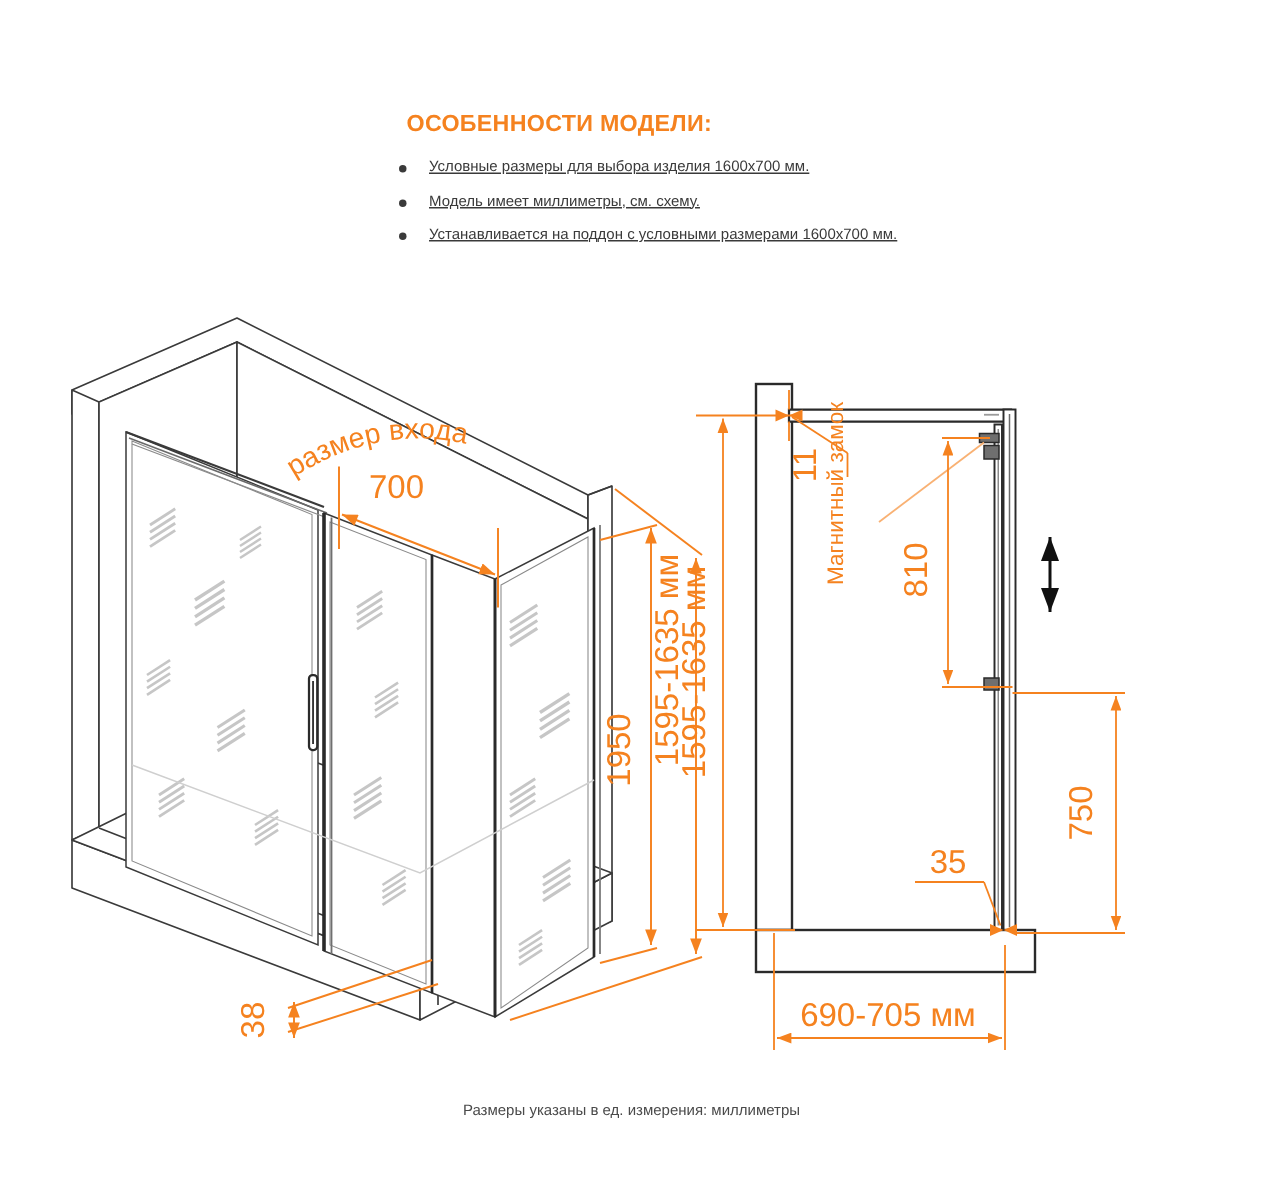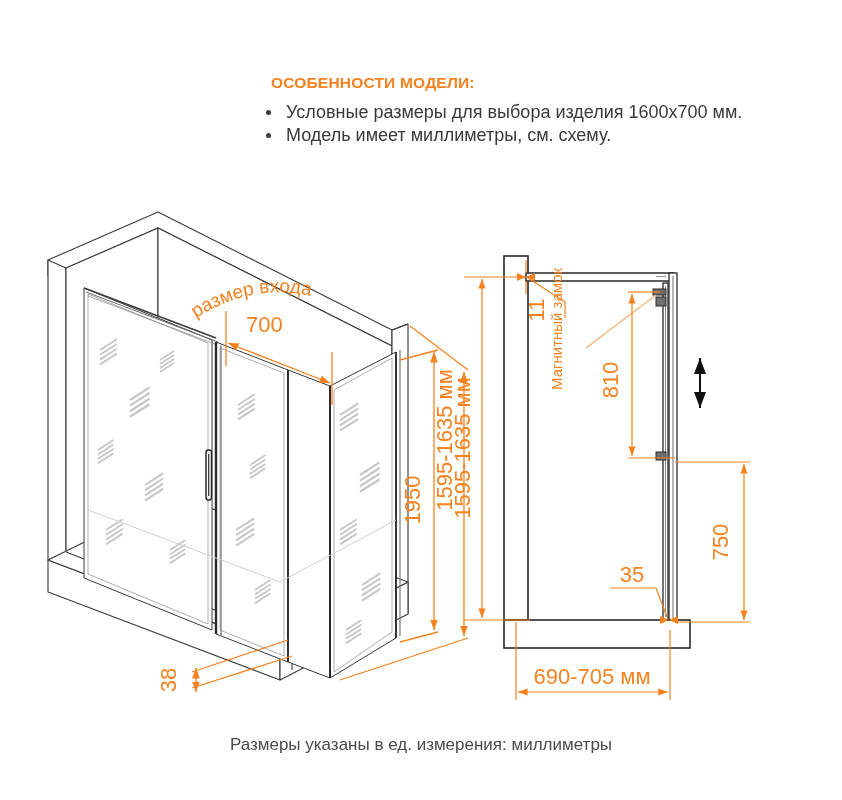--- a/index.html
+++ b/index.html
@@ -15,32 +15,33 @@
 
   
   .features{position:absolute;left:262px;top:74px;width:540px;}
   .features-title{
     font-size:15.5px;font-weight:bold;color:#F5821F;
     letter-spacing:.2px;margin:0 0 9px 9px;
   }
   .features-list{list-style:none;margin:0;padding:0;}
   .features-list li{
     position:relative;padding-left:24px;
-    font-size:18px;line-height:22.5px;color:#3a3a3a;
+    font-size:10px;line-height:22.5px;color:#3a3a3a;
     margin-bottom:0px;
+    text-decoration:underline;
   }
   .features-list li .bullet{
     position:absolute;left:4px;top:9px;
     width:5px;height:5px;border-radius:50%;background:#3a3a3a;
   }
 
   
   .footer-note{
     position:absolute;left:0;top:735px;width:842px;text-align:center;
-    font-size:17px;color:#4a4a4a;
+    font-size:10px;color:#4a4a4a;
   }
 
   
   .drawing{position:absolute;}
   #iso-drawing{left:40px;top:200px;width:440px;height:520px;}
   #side-drawing{left:460px;top:240px;width:330px;height:470px;}
 
   svg{display:block;overflow:visible;}
 
   
@@ -58,20 +59,24 @@
     <div class="features-title">ОСОБЕННОСТИ МОДЕЛИ:</div>
     <ul class="features-list">
       <li>
         <span class="bullet"></span>
         <span>Условные размеры для выбора изделия 1600х700 мм.</span>
       </li>
       <li>
         <span class="bullet"></span>
         <span>Модель имеет миллиметры, см. схему.</span>
       </li>
+      <li>
+        <span class="bullet"></span>
+        <span>Устанавливается на поддон с условными размерами 1600х700 мм.</span>
+      </li>
     </ul>
   </div>
 
   <div class="drawing" id="iso-drawing">
     <svg width="440" height="520" viewBox="0 0 440 520">
       <defs>
         <g id="hatch-group">
           <line x1="0" y1="0" x2="14" y2="-9" stroke="#c6c6c6" stroke-width="1.6"></line>
           <line x1="0" y1="4" x2="14" y2="-5" stroke="#c6c6c6" stroke-width="1.6"></line>
           <line x1="0" y1="8" x2="14" y2="-1" stroke="#c6c6c6" stroke-width="1.6"></line>

